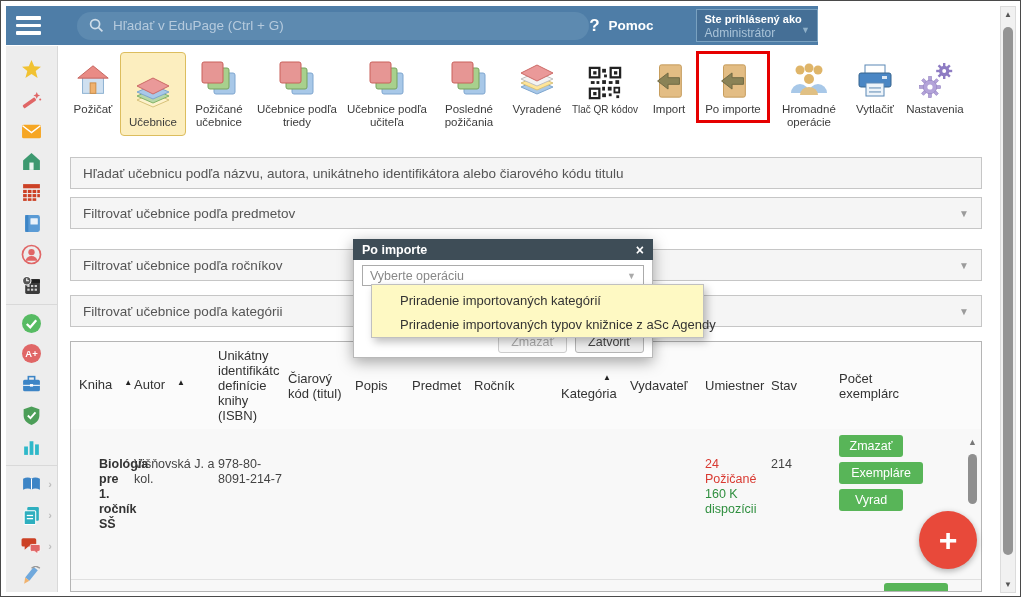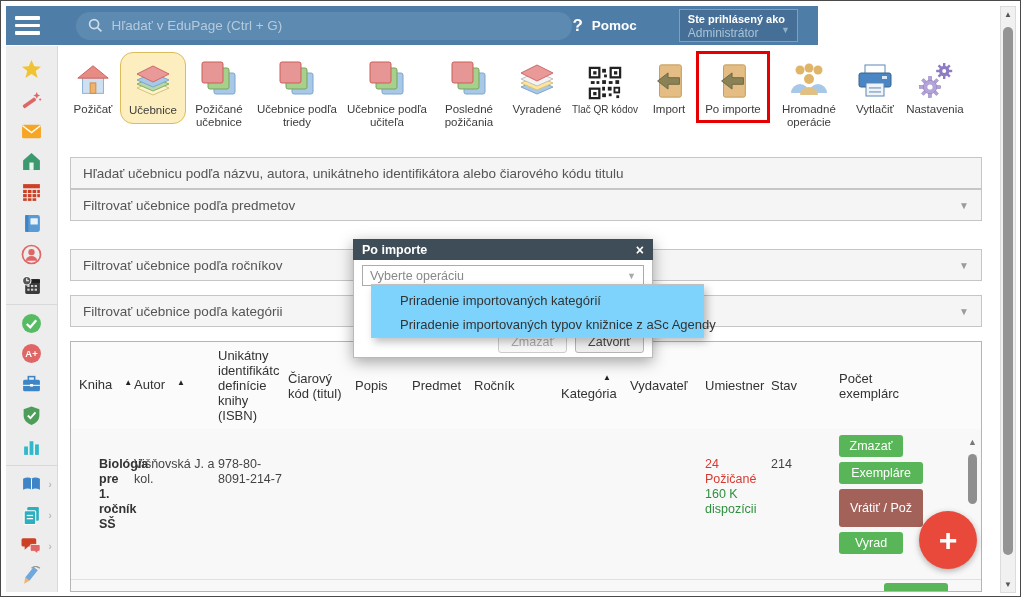--- a/index.html
+++ b/index.html
@@ -11,21 +11,21 @@
   .topbar { position:absolute; left:5px; top:5px; width:812px; height:39px; background:#4e7da7; display:flex; align-items:center; }
   .hamburger { width:50px; display:flex; flex-direction:column; gap:4px; align-items:center; cursor:pointer; }
   .hamburger i { display:block; width:25px; height:3.5px; background:#fff; border-radius:1px; }
   .searchpill { margin-left:26px; width:566px; height:28px; background:#5d8ab0; border-radius:14px; display:flex; align-items:center; padding:0 12px; }
   .searchpill svg { flex:0 0 auto; margin-right:9px; }
   .searchpill input { flex:1; background:transparent; border:none; outline:none; color:#e8f0f7; font-size:13.5px; font-family:inherit; }
   .searchpill input::placeholder { color:#b5cadd; opacity:1; }
   .help { margin-left:auto; margin-right:42px; display:flex; align-items:center; gap:9px; color:#fff; cursor:pointer; }
   .help .q { font-size:17px; font-weight:bold; }
   .help .t { font-size:13.5px; font-weight:bold; }
-  .userbox { width:134px; height:33px; background:#456f96; border:1px solid #79a1c0; margin-right:20px; padding:3px 8px; position:relative; cursor:pointer; }
+  .userbox { width:134px; height:33px; background:#456f96; border:1px solid #79a1c0; margin-right:0; padding:3px 8px; position:relative; cursor:pointer; }
   .userbox .l1 { color:#fff; font-size:11px; font-weight:bold; line-height:13px; }
   .userbox .l2 { color:#a9c3d8; font-size:12px; line-height:14px; }
   .userbox .dd { position:absolute; right:7px; bottom:6px; color:#8fb0c9; font-size:9px; }
 
   
   .vscroll { position:absolute; left:999px; top:5px; width:16px; height:587px; background:#f1f1f1; border:1px solid #dcdcdc; z-index:90; }
   .vscroll .up { position:absolute; top:3px; left:0; width:100%; text-align:center; font-size:8px; color:#555; }
   .vscroll .down { position:absolute; bottom:3px; left:0; width:100%; text-align:center; font-size:8px; color:#555; }
   .vscroll .thumb { position:absolute; left:2px; top:20px; width:10px; height:528px; background:#949494; border-radius:6px; }
 
@@ -33,32 +33,32 @@
   .sidebar { position:absolute; left:5px; top:45px; width:52px; height:546px; background:#ededed; border-right:1px solid #d9d9d9; display:flex; flex-direction:column; align-items:center; padding-top:8px; }
   .side-item { height:31px; display:flex; align-items:center; justify-content:center; width:100%; position:relative; cursor:pointer; }
   .side-item .chev { position:absolute; right:5px; color:#bdbdbd; font-size:11px; font-weight:bold; }
   .side-sep { width:100%; height:1px; background:#d9d9d9; margin:3px 0; }
 
   
   .toolbar { position:absolute; left:57px; top:45px; width:936px; height:116px; background:#fff; border-bottom:2px solid #cdcdcd; display:flex; align-items:flex-start; padding:5px 2px 0 8px; }
   .titem { display:flex; flex-direction:column; align-items:center; padding-top:5px; cursor:pointer; }
   .titem .ic { height:44px; display:flex; align-items:flex-end; justify-content:center; }
   .titem .lb { margin-top:3px; font-size:11.5px; color:#3c3c3c; text-align:center; line-height:13px; }
-  .titem.sel { background:#fceebf; border:1px solid #dcbd5e; border-radius:13px; padding:4px 8px 6px; margin-top:1px; }
+  .titem.sel { background:#fceebf; border:1px solid #dcbd5e; border-radius:4px; padding:16px 8px 6px; margin-top:1px; }
   .titem.hl { border:3px solid #e60000; padding:2px 5px 4px; }
   .titem.small .lb { font-size:10px; }
   .w54{width:54px} .w62{width:62px} .w66{width:66px} .w74{width:74px} .w78{width:78px} .w90{width:90px}
 
   
   .content { position:absolute; left:57px; top:140px; width:936px; height:451px; background:#fff; }
   .frow { position:absolute; left:12px; width:912px; height:32px; background:#f5f5f5; border:1px solid #c6c6c6; display:flex; align-items:center; padding:0 12px; color:#555; font-size:13.5px; }
   .frow input { flex:1; border:none; outline:none; background:transparent; color:#555; font-size:13.5px; font-family:inherit; }
   .frow input::placeholder { color:#555; opacity:1; }
   .frow .dd { margin-left:auto; color:#9b9b9b; font-size:10px; }
-  .f1{top:16px} .f2{top:48px} .f3{top:108px} .f4{top:154px}
+  .f1{top:16px} .f2{top:56px} .f3{top:108px} .f4{top:154px}
 
   
   .tablecard { position:absolute; left:12px; top:200px; width:912px; height:251px; background:#f8f8f8; border:1px solid #b5b5b5; overflow:hidden; }
   .tgrid { display:grid; grid-template-columns:53px 82px 68px 65px 55px 60px 85px 67px 73px 64px 66px 67px 1fr; padding:0 8px; column-gap:2px; }
   .thead { height:87px; align-items:center; background:#fbfbfb; }
   .th { font-size:13px; color:#333; line-height:15px; position:relative; }
   .th .sort { font-size:8px; color:#222; margin-left:12px; position:relative; top:-4px; }
   .th-kat { display:flex; flex-direction:column; }
   .th-kat .sort-top { font-size:8px; color:#222; margin-left:42px; margin-bottom:1px; top:0; }
   .tbody { height:150px; align-items:start; padding-top:10px; }
@@ -81,21 +81,21 @@
   .modal { position:absolute; left:352px; top:238px; width:300px; z-index:50; box-shadow:0 4px 14px rgba(0,0,0,.35); }
   .modal-head { height:21px; background:#3e4d57; color:#fff; font-size:12.5px; font-weight:bold; display:flex; align-items:center; padding:0 9px; }
   .modal-close { margin-left:auto; font-weight:bold; font-size:14px; color:#fff; cursor:pointer; line-height:1; }
   .modal-body { background:#fff; border:1px solid #b9b9b9; border-top:none; height:98px; position:relative; padding:5px 8px; }
   .modal-select { height:21px; border:1px solid #ababab; background:#fff; display:flex; align-items:center; padding:0 7px; font-size:12.5px; color:#888; cursor:pointer; }
   .modal-select .dd { margin-left:auto; color:#aaa; font-size:9px; }
   .modal-btns { position:absolute; right:8px; top:70px; display:flex; gap:8px; z-index:1; }
   .mbtn { height:23px; padding:0 12px; font-size:12.5px; font-family:inherit; border-radius:3px; cursor:pointer; }
   .mbtn.dis { color:#aaa; background:#f8f8f8; border:1px solid #ccc; }
   .mbtn.cls { color:#444; background:#efefef; border:1px solid #b5b5b5; }
-  .ddpanel { position:absolute; left:370px; top:283px; width:333px; height:54px; background:#7dd3fc; border:1px solid #c0c0c0; box-shadow:3px 4px 8px rgba(0,0,0,.25); z-index:60; padding-top:4px; }
+  .ddpanel { position:absolute; left:370px; top:283px; width:333px; height:54px; background:#fef9c3; border:1px solid #c0c0c0; box-shadow:3px 4px 8px rgba(0,0,0,.25); z-index:60; padding-top:4px; }
   .ddopt { height:24px; line-height:24px; padding-left:28px; font-size:13px; color:#333; cursor:pointer; white-space:nowrap; }
 
   
   .fab { position:absolute; left:918px; top:510px; width:58px; height:58px; border-radius:50%; background:#e8493a; color:#fff; display:flex; align-items:center; justify-content:center; font-size:32px; font-weight:bold; z-index:40; box-shadow:0 2px 6px rgba(0,0,0,.3); cursor:pointer; }
 </style>
 </head>
 <body>
 
 <div class="page">
 
@@ -493,21 +493,20 @@
         <div class="td"></div>
         <div class="td"></div>
         <div class="td">
           <span class="stav-red">24 Požičané</span>
           <span class="stav-green">160 K dispozícii</span>
         </div>
         <div class="td">214</div>
         <div class="td actions">
           <button class="abtn g w64">Zmazať</button>
           <button class="abtn g w84">Exempláre</button>
-          <button class="abtn b w84 tall">Vrátiť / Pož</button>
           <button class="abtn g w64">Vyrad</button>
         </div>
       </div>
 
       <div class="tsep"></div>
       <div class="row2btn"></div>
       <div class="innerscroll-up">▲</div>
       <div class="innerscroll-thumb"></div>
     </div>
   </div>

